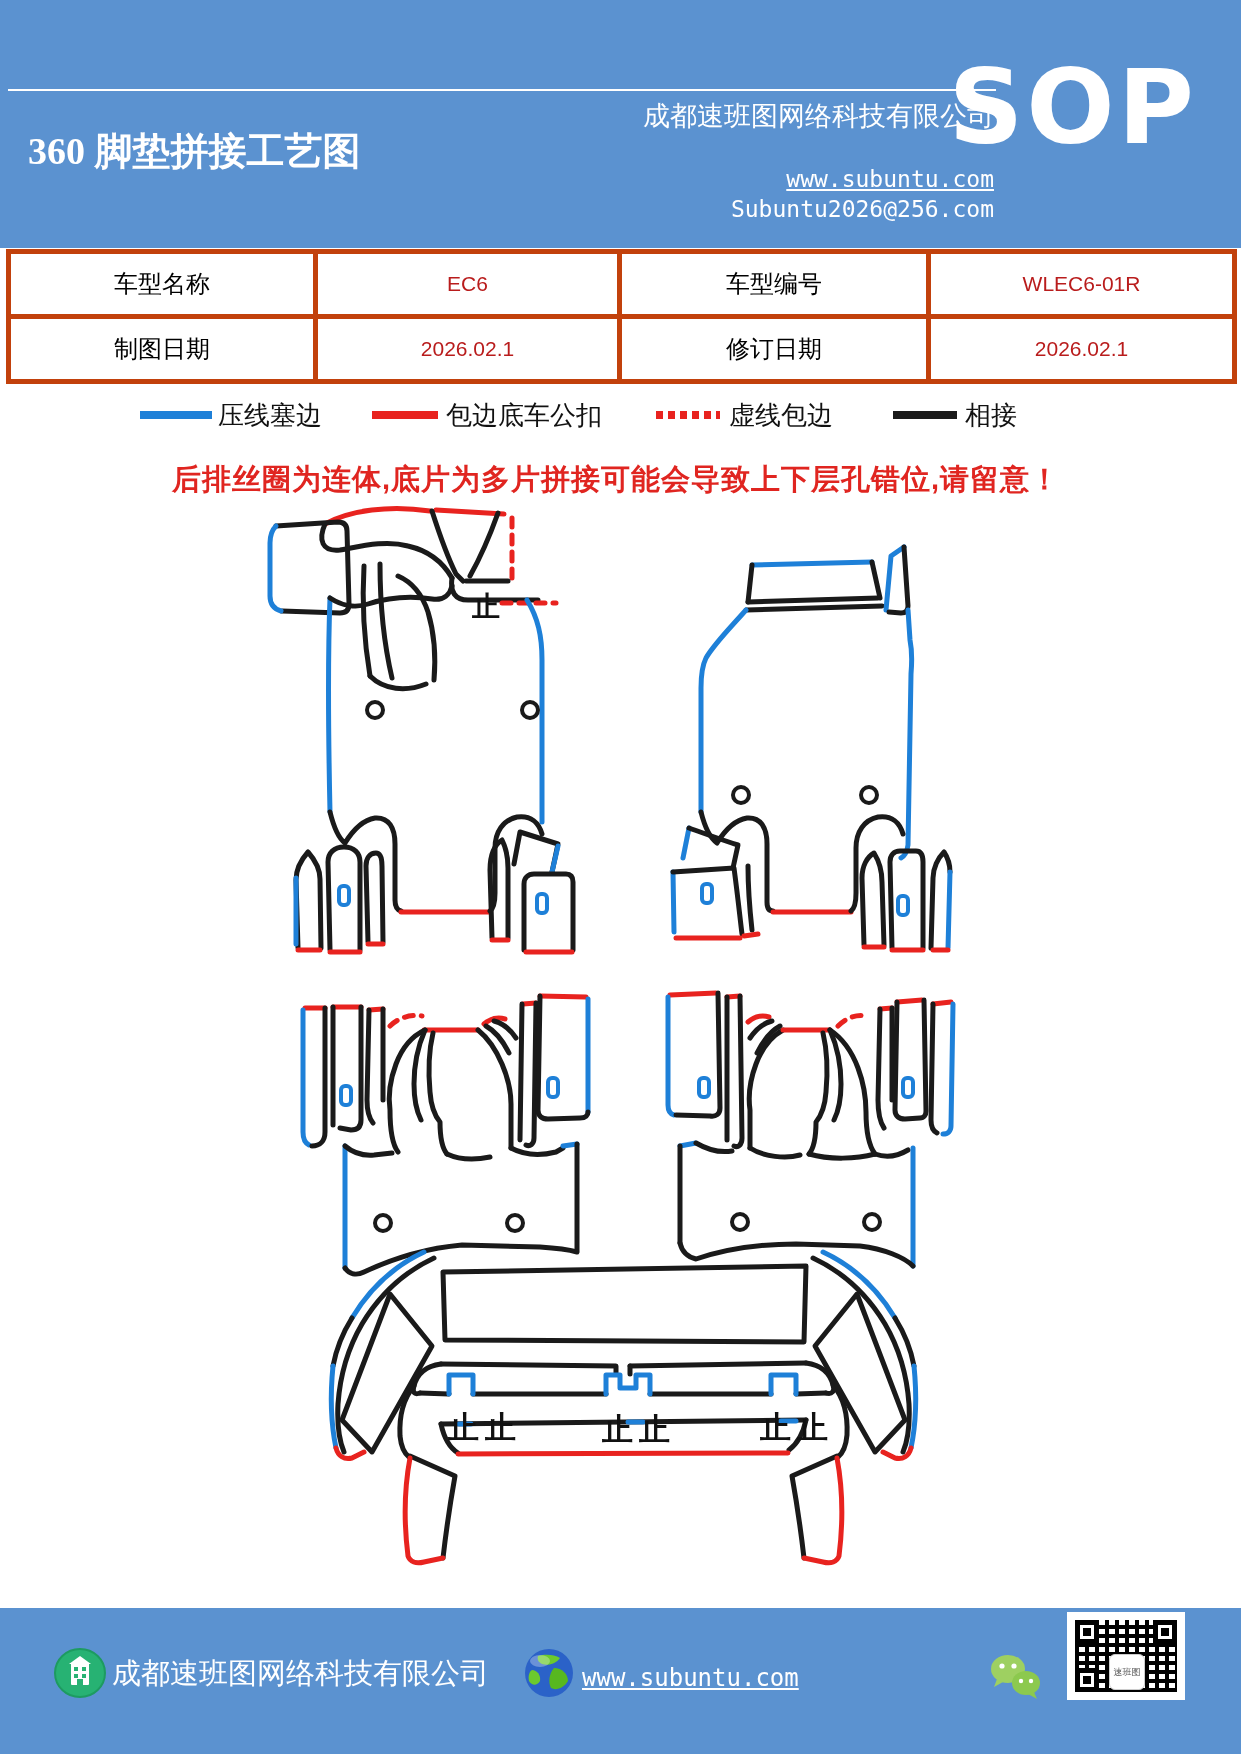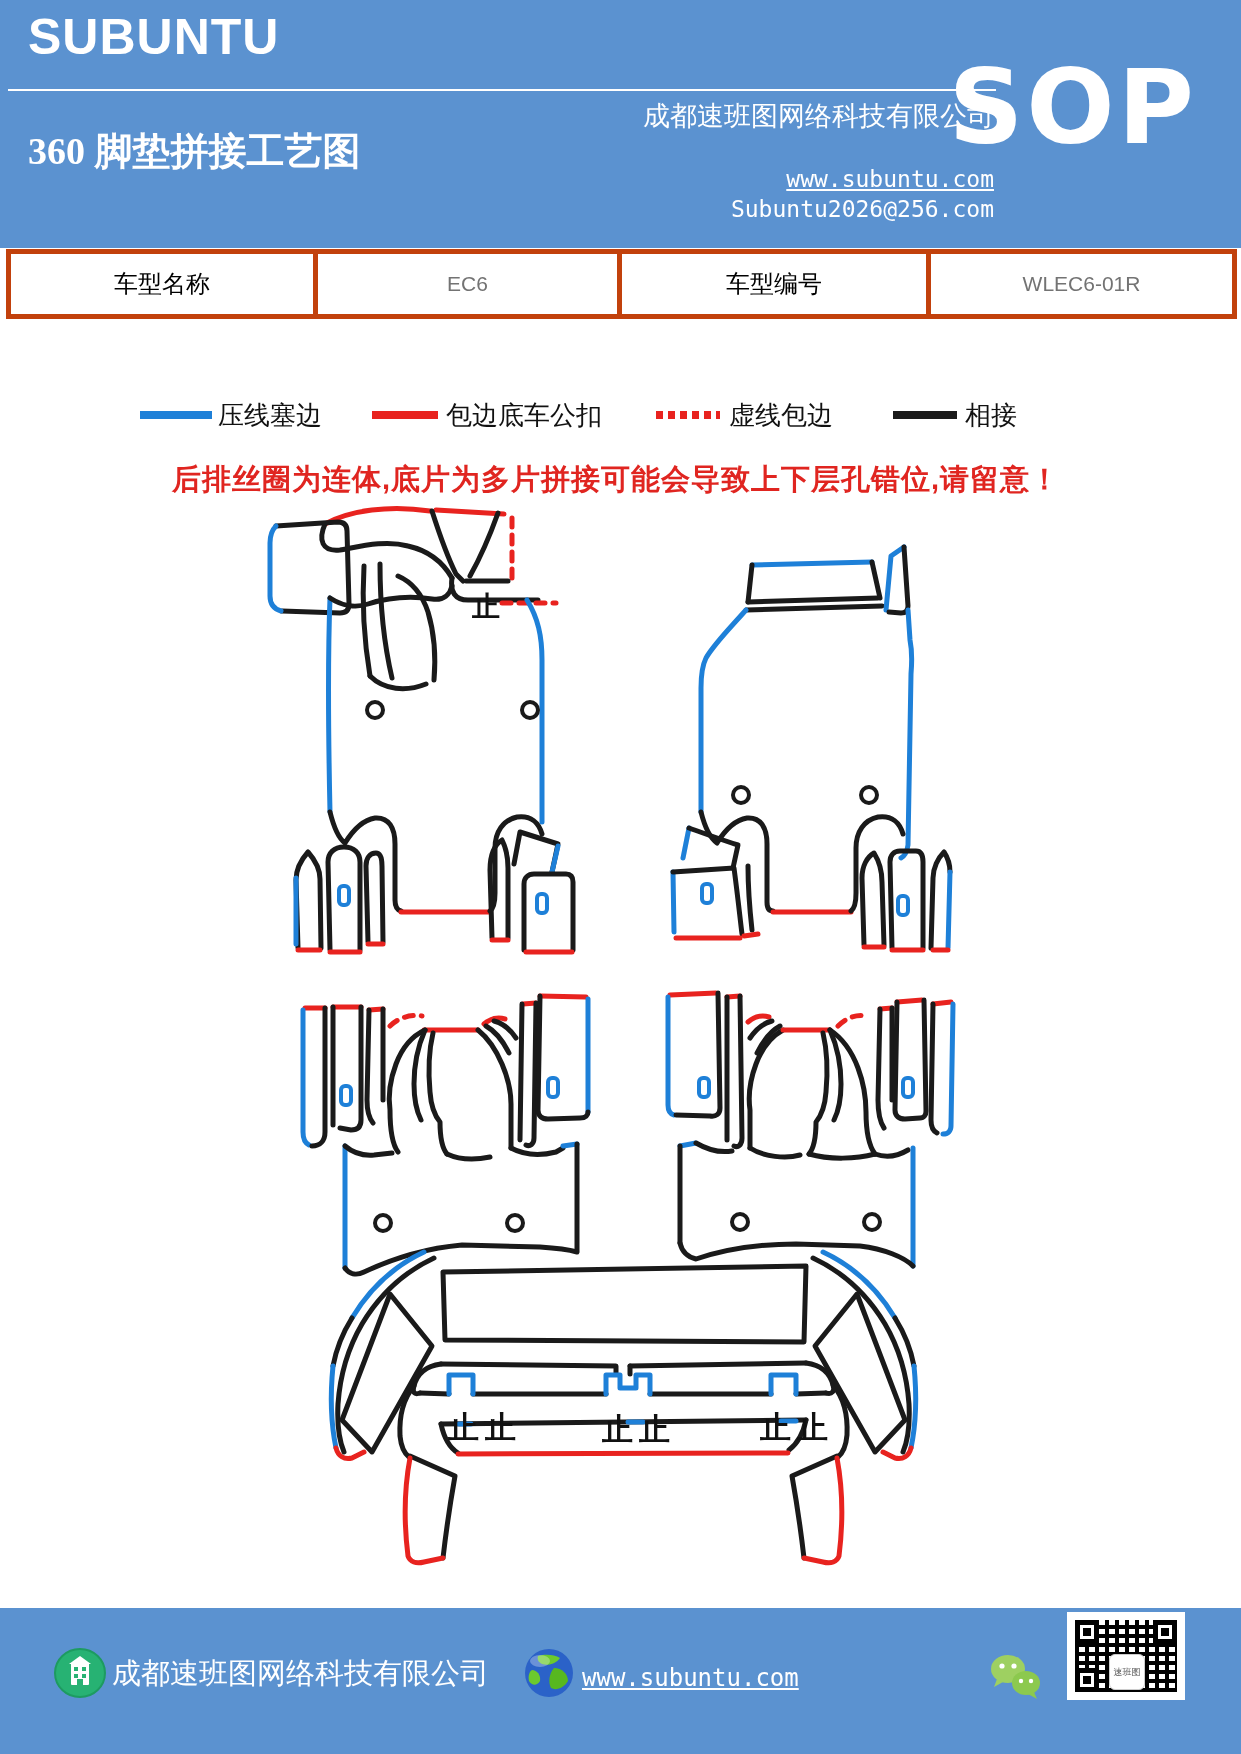--- a/index.html
+++ b/index.html
@@ -14,21 +14,21 @@
   .website{position:absolute;top:166px;left:0;width:994px;text-align:right;font-size:23px;
            font-family:"DejaVu Sans Mono",monospace;text-decoration:underline;}
   .email{position:absolute;top:196px;left:0;width:994px;text-align:right;font-size:23px;
          font-family:"DejaVu Sans Mono",monospace;}
   .sop{position:absolute;top:46px;right:44px;font-size:104px;font-weight:bold;letter-spacing:3px;
        font-family:"DejaVu Sans",sans-serif;}
   
   .info-table{position:absolute;top:249px;left:6px;width:1226px;border-collapse:collapse;table-layout:fixed;}
   .info-table td{border:5px solid #c2410c;height:58px;text-align:center;vertical-align:middle;background:#fff;}
   .cell-label{font-family:"Liberation Serif",serif;font-size:24px;color:#000;}
-  .cell-value{font-family:"Liberation Sans",sans-serif;font-size:21px;color:#737373;}
+  .cell-value{font-family:"Liberation Sans",sans-serif;font-size:21px;color:#b91c1c;}
   
   .legend{position:absolute;top:398px;left:0;width:1241px;height:36px;}
   .sw{position:absolute;top:13px;height:8px;}
   .sw-blue{left:140px;width:72px;background:#1e80d8;}
   .sw-red{left:372px;width:66px;background:#e8231f;}
   .sw-dash{left:656px;width:64px;background:repeating-linear-gradient(90deg,#e8231f 0 7px,rgba(0,0,0,0) 7px 12px);}
   .sw-black{left:893px;width:64px;background:#1a1a1a;}
   .lg-label{position:absolute;top:0;font-size:26px;font-family:"Liberation Serif",serif;color:#111;}
   .lg1{left:218px;} .lg2{left:446px;} .lg3{left:729px;} .lg4{left:965px;}
   
@@ -56,21 +56,20 @@
   .f-tl{left:8px;top:8px;} .f-tr{right:8px;top:8px;} .f-bl{left:8px;bottom:8px;}
   .qr-logo{position:absolute;left:42px;top:42px;width:34px;height:34px;background:#fff;border:1px solid #ccc;
            border-radius:6px;font-size:9px;color:#555;text-align:center;line-height:34px;overflow:hidden;}
 </style>
 </head>
 <body>
 
 <div id="page">
 
   <div class="header">
-    <div class="brand">SUBUNTU</div>
     <div class="header-rule"></div>
     <div class="doc-title">360 脚垫拼接工艺图</div>
     <div class="company">成都速班图网络科技有限公司</div>
     <div class="website">www.subuntu.com</div>
     <div class="email">Subuntu2026@256.com</div>
     <div class="sop">SOP</div>
   </div>
 
   <table class="info-table">
     <colgroup>
@@ -78,20 +77,26 @@
         <col style="width:304px">
         <col style="width:309px">
         <col style="width:306px">
       </colgroup>
     <tbody>
         <tr>
       <td class="cell-label">车型名称</td>
       <td class="cell-value">EC6</td>
       <td class="cell-label">车型编号</td>
       <td class="cell-value">WLEC6-01R</td>
+    </tr>
+    <tr>
+      <td class="cell-label">制图日期</td>
+      <td class="cell-value">2026.02.1</td>
+      <td class="cell-label">修订日期</td>
+      <td class="cell-value">2026.02.1</td>
     </tr>
   </tbody>
     </table>
 
   <div class="legend">
     <div class="sw sw-blue"></div>
     <div class="lg-label lg1">压线塞边</div>
     <div class="sw sw-red"></div>
     <div class="lg-label lg2">包边底车公扣</div>
     <div class="sw sw-dash"></div>

